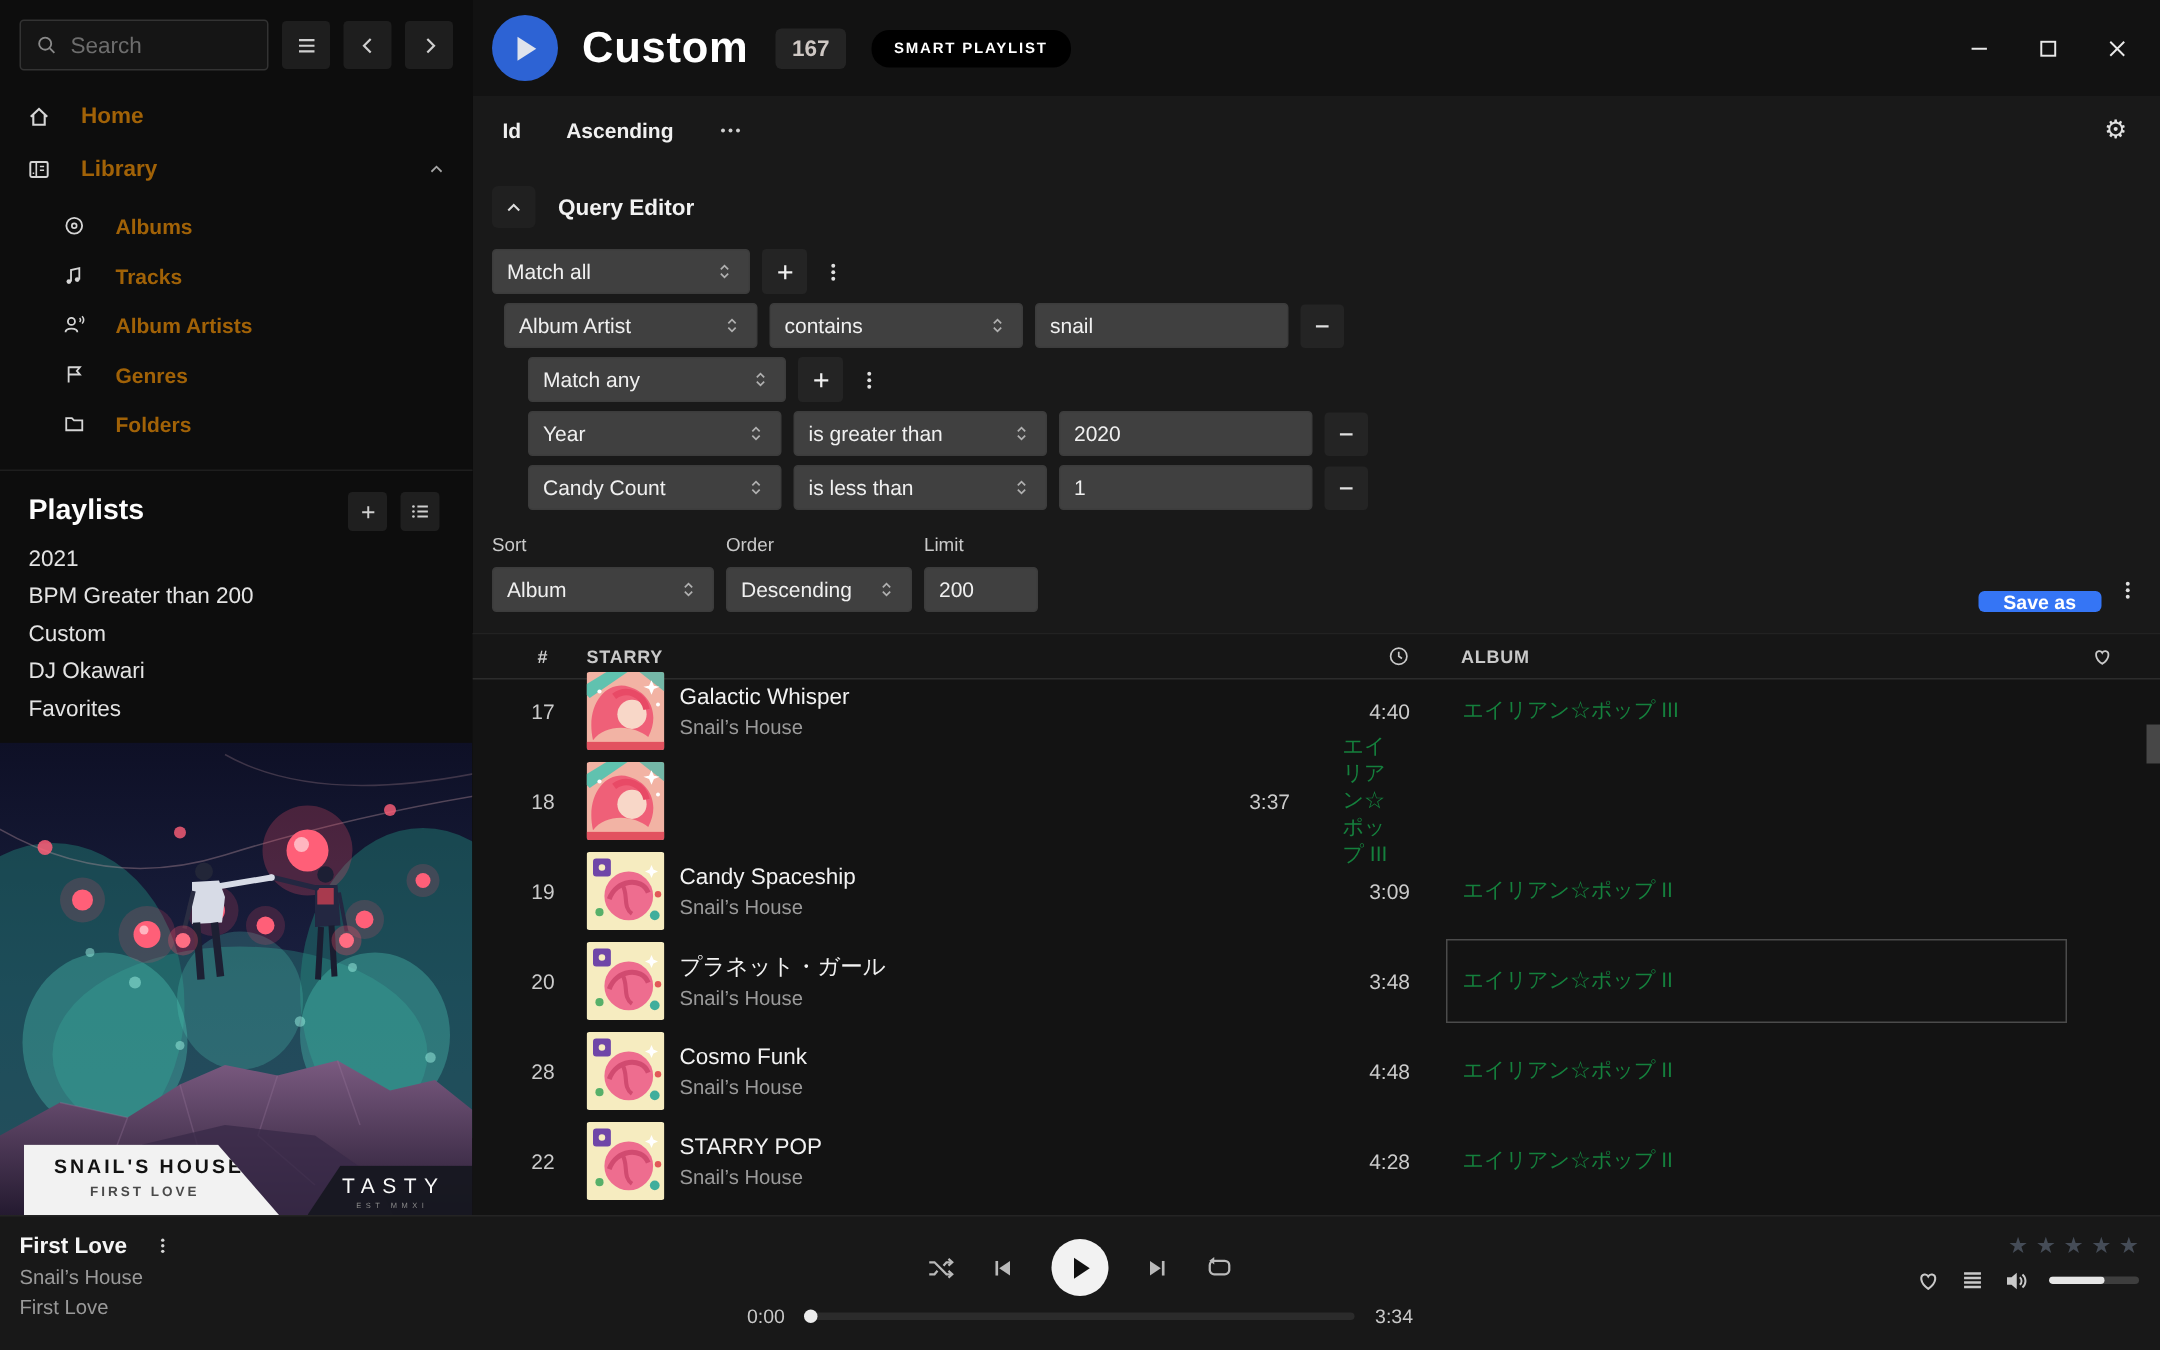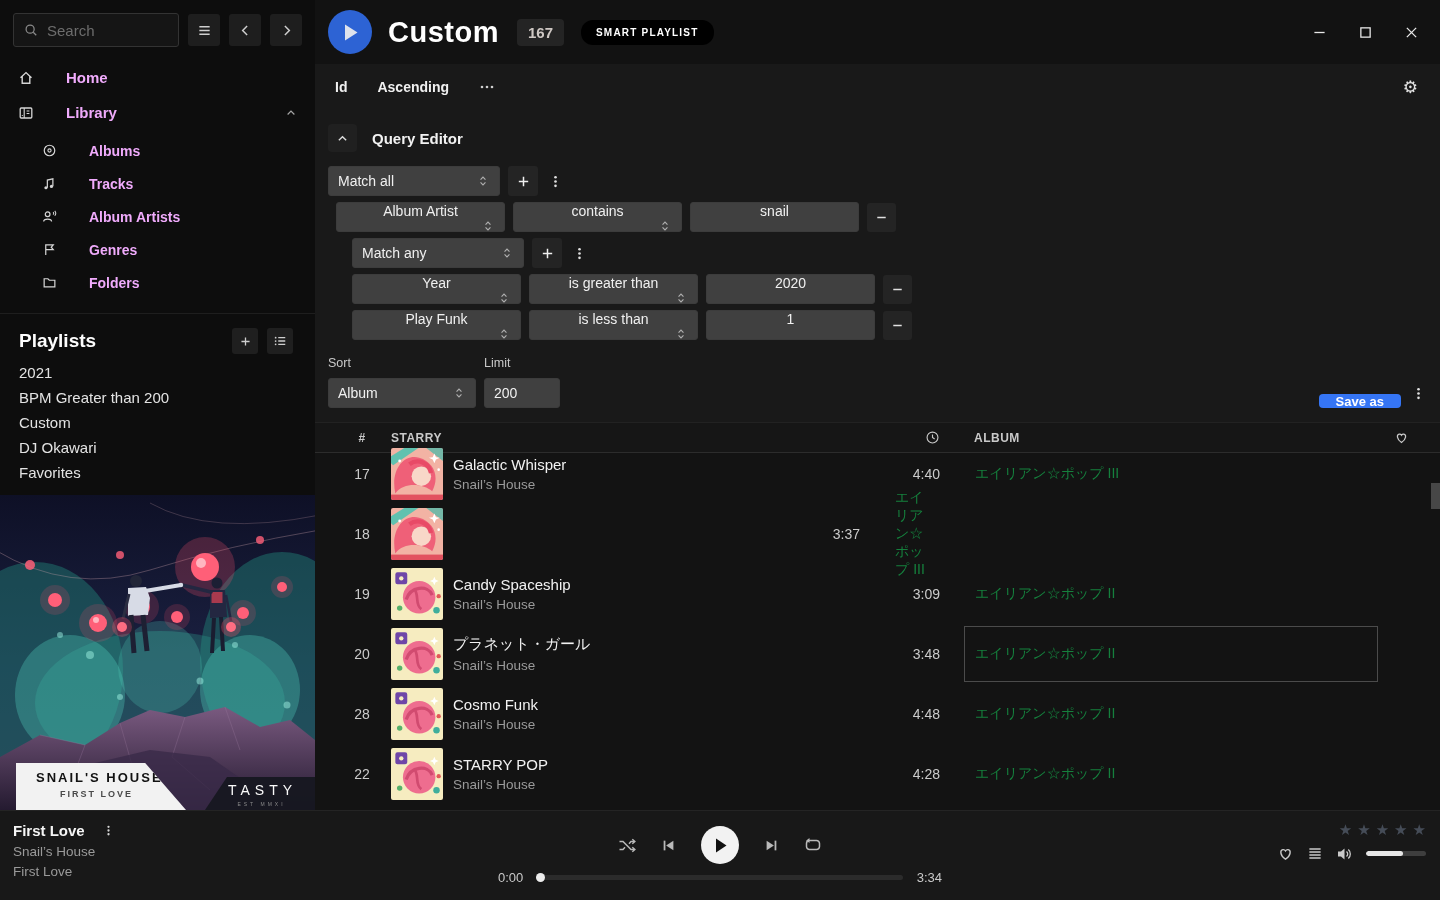--- a/index.html
+++ b/index.html
@@ -13,21 +13,21 @@
   .sidebar { width:315px; background:#0d0d0d; position:relative; flex-shrink:0; }
   .sidebar-top { display:flex; align-items:center; padding:13px; gap:9px; }
   .search-box { width:166px; height:34px; background:#151515; border:1px solid #333; border-radius:3px;
                 display:flex; align-items:center; padding:0 10px; gap:9px; }
   .search-box input { background:transparent; border:none; outline:none; color:#cfcfcf; font-size:15px; width:110px;
                       font-family:"Liberation Sans", sans-serif; }
   .search-box input::placeholder { color:#6d6d6d; }
   .icon-btn { width:32px; height:32px; background:#1e1e1e; border:none; border-radius:3px; color:#cfcfcf;
               display:flex; align-items:center; justify-content:center; cursor:pointer; flex-shrink:0; }
 
-  .nav-item { display:flex; align-items:center; gap:32px; padding:9px 18px; color:#f0abfc;
+  .nav-item { display:flex; align-items:center; gap:20px; padding:9px 18px; color:#a16207;
               font-weight:bold; font-size:15px; cursor:pointer; }
   .nav-item .nav-icon { color:#d5d5d5; }
   .nav-item .chev { margin-left:auto; color:#a5a5a5; }
   .sub-items { margin-top:4px; }
   .sub-items .nav-item { padding:8.5px 18px 8.5px 42px; font-size:14px; }
 
   .playlists-section { margin-top:14px; border-top:1px solid #1e1e1e; padding-top:12px; }
   .playlists-header { display:flex; align-items:center; padding:0 22px 0 19px; gap:9px; height:30px; }
   .playlists-title { font-size:19px; font-weight:bold; color:#fdfdfd; flex:1; }
   .small-btn { width:26px; height:26px; background:#1f1f1f; border:none; border-radius:3px; color:#cfcfcf;
@@ -72,21 +72,21 @@
   .qe-head { display:flex; align-items:center; gap:15px; margin:12px 0 14px; }
   .collapse-btn { width:29px; height:28px; background:#202020; border:none; border-radius:4px; color:#dcdcdc;
                   display:flex; align-items:center; justify-content:center; cursor:pointer; }
   .qe-title { font-size:15px; font-weight:bold; color:#f2f2f2; }
   .q-row { display:flex; align-items:center; gap:8px; margin-bottom:6px; height:30px; }
   .indent-1 { margin-left:8px; }
   .indent-2 { margin-left:24px; }
   .select, .text-input { width:172px; height:30px; background:#404040; border:1px solid #3c3c3c; border-radius:3px;
             display:flex; align-items:center; padding:0 9px; font-size:14px; color:#f0f0f0; cursor:pointer; }
   .select .spin { margin-left:auto; color:#b0b0b0; }
-  .q-row .rule-w { width:169px;flex-direction:column; }
+  .q-row .rule-w { width:169px; }
   .text-input { cursor:text; }
   .plus-btn { width:30px; height:30px; background:#242424; border:none; border-radius:3px; color:#f0f0f0;
               display:flex; align-items:center; justify-content:center; cursor:pointer; }
   .kebab-btn { width:18px; height:30px; background:transparent; border:none; color:#e0e0e0;
                display:flex; align-items:center; justify-content:center; cursor:pointer; }
   .minus-btn { width:29px; height:29px; background:#242424; border:none; border-radius:3px; color:#e0e0e0;
                display:flex; align-items:center; justify-content:center; cursor:pointer; }
   .sort-row { display:flex; align-items:flex-end; gap:8px; margin-top:16px; padding-bottom:14px; }
   .fgroup { display:flex; flex-direction:column; gap:8px; }
   .flabel { font-size:12.5px; color:#c9c9c9; }
@@ -579,21 +579,21 @@
             <span>
               <svg width="15" height="15">
                 <use href="#sym-minus"></use>
               </svg>
             </span>
           </button>
       </div>
 
       <div class="q-row indent-2">
         <div class="select rule-w">
-          <span>Play Funk</span>
+          <span>Candy Count</span>
           <span class="spin">
               <svg width="14" height="14">
                 <use href="#sym-spin"></use>
               </svg>
             </span>
         </div>
         <div class="select rule-w">
           <span>is less than</span>
           <span class="spin">
               <svg width="14" height="14">
@@ -619,20 +619,31 @@
           <div class="select w-sort">
             <span>Album</span>
             <span class="spin">
                 <svg width="14" height="14">
                   <use href="#sym-spin"></use>
                 </svg>
               </span>
           </div>
         </div>
         <div class="fgroup">
+          <span class="flabel">Order</span>
+          <div class="select w-order">
+            <span>Descending</span>
+            <span class="spin">
+                <svg width="14" height="14">
+                  <use href="#sym-spin"></use>
+                </svg>
+              </span>
+          </div>
+        </div>
+        <div class="fgroup">
           <span class="flabel">Limit</span>
           <div class="text-input w-limit">
               <span>200</span>
             </div>
         </div>
         <button class="saveas">Save as</button>
         <button class="kebab-btn">
             <span>
               <svg width="15" height="15">
                 <use href="#sym-kebab"></use>

